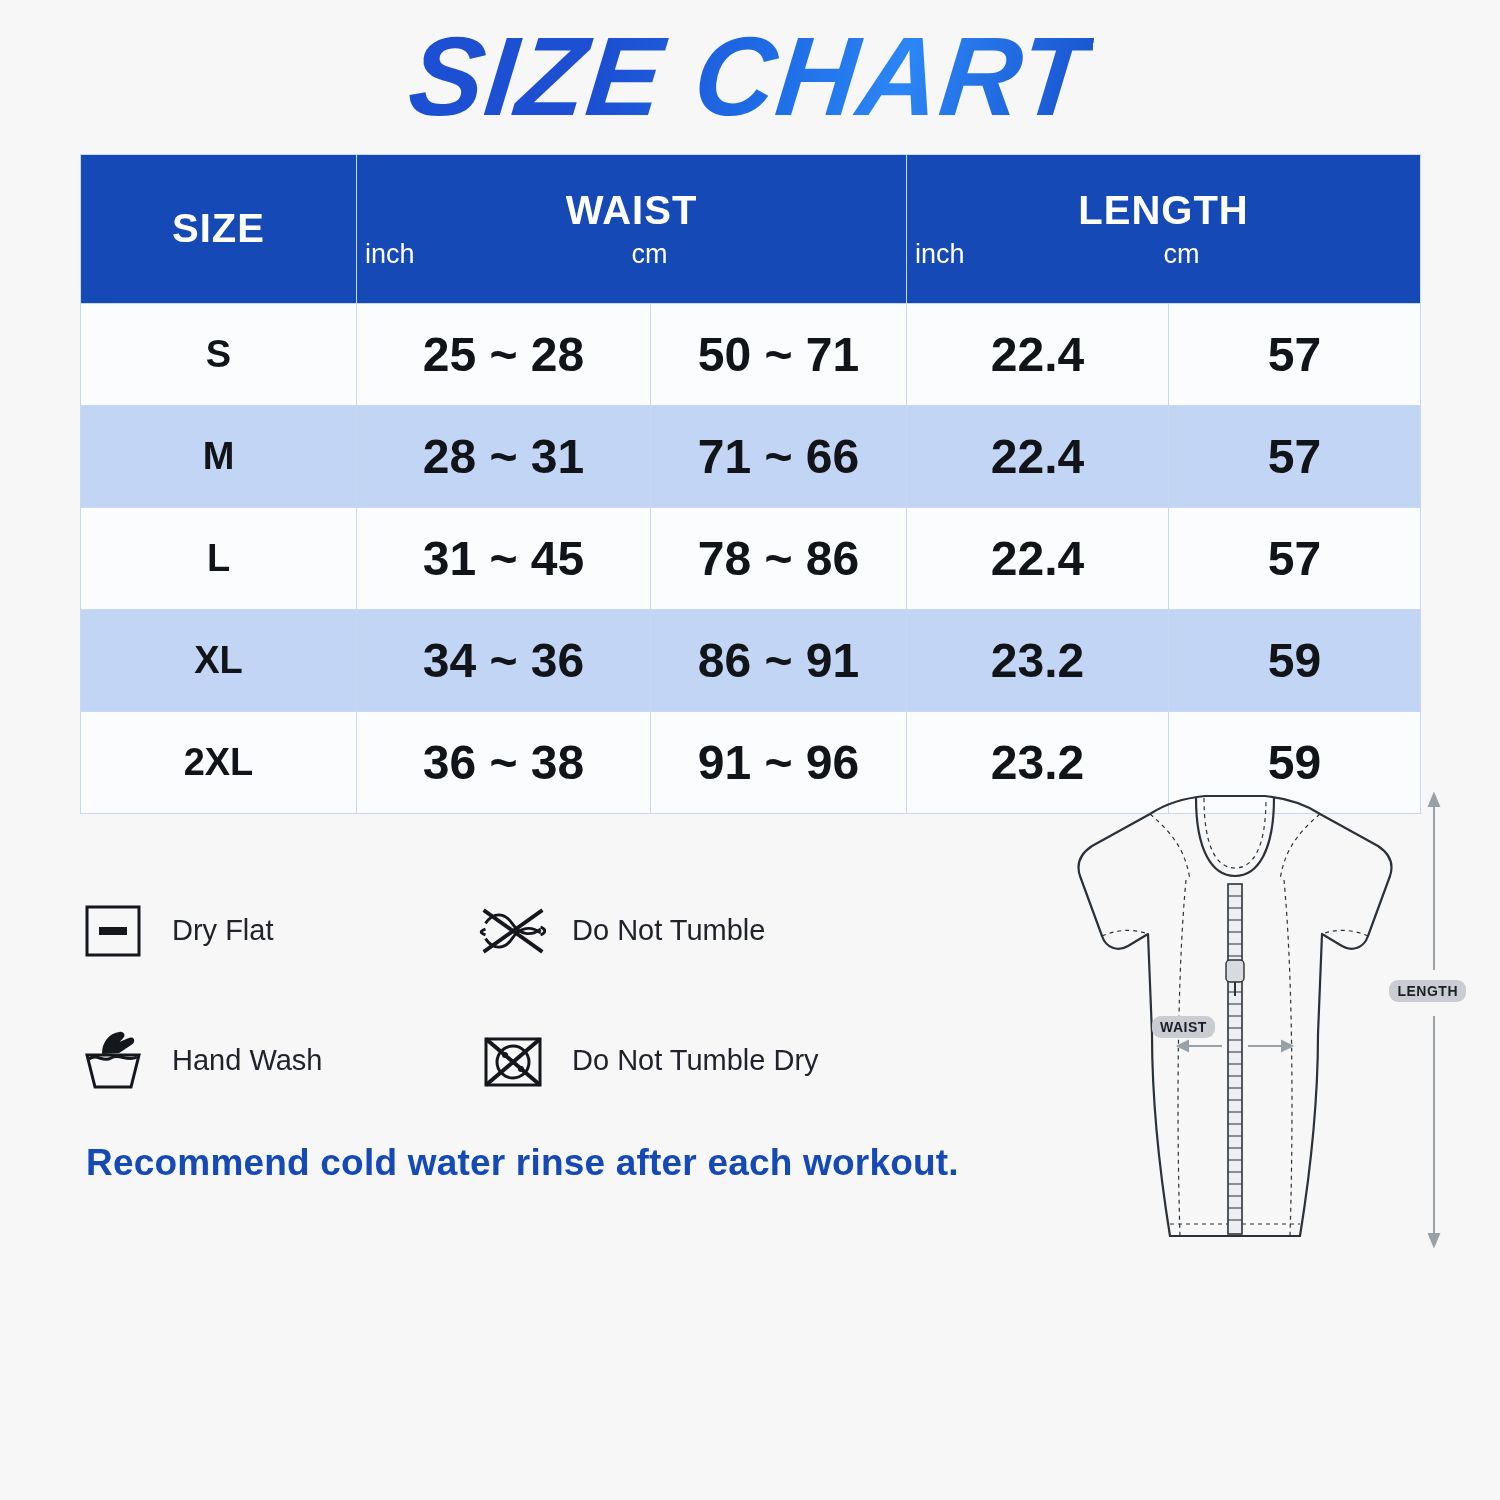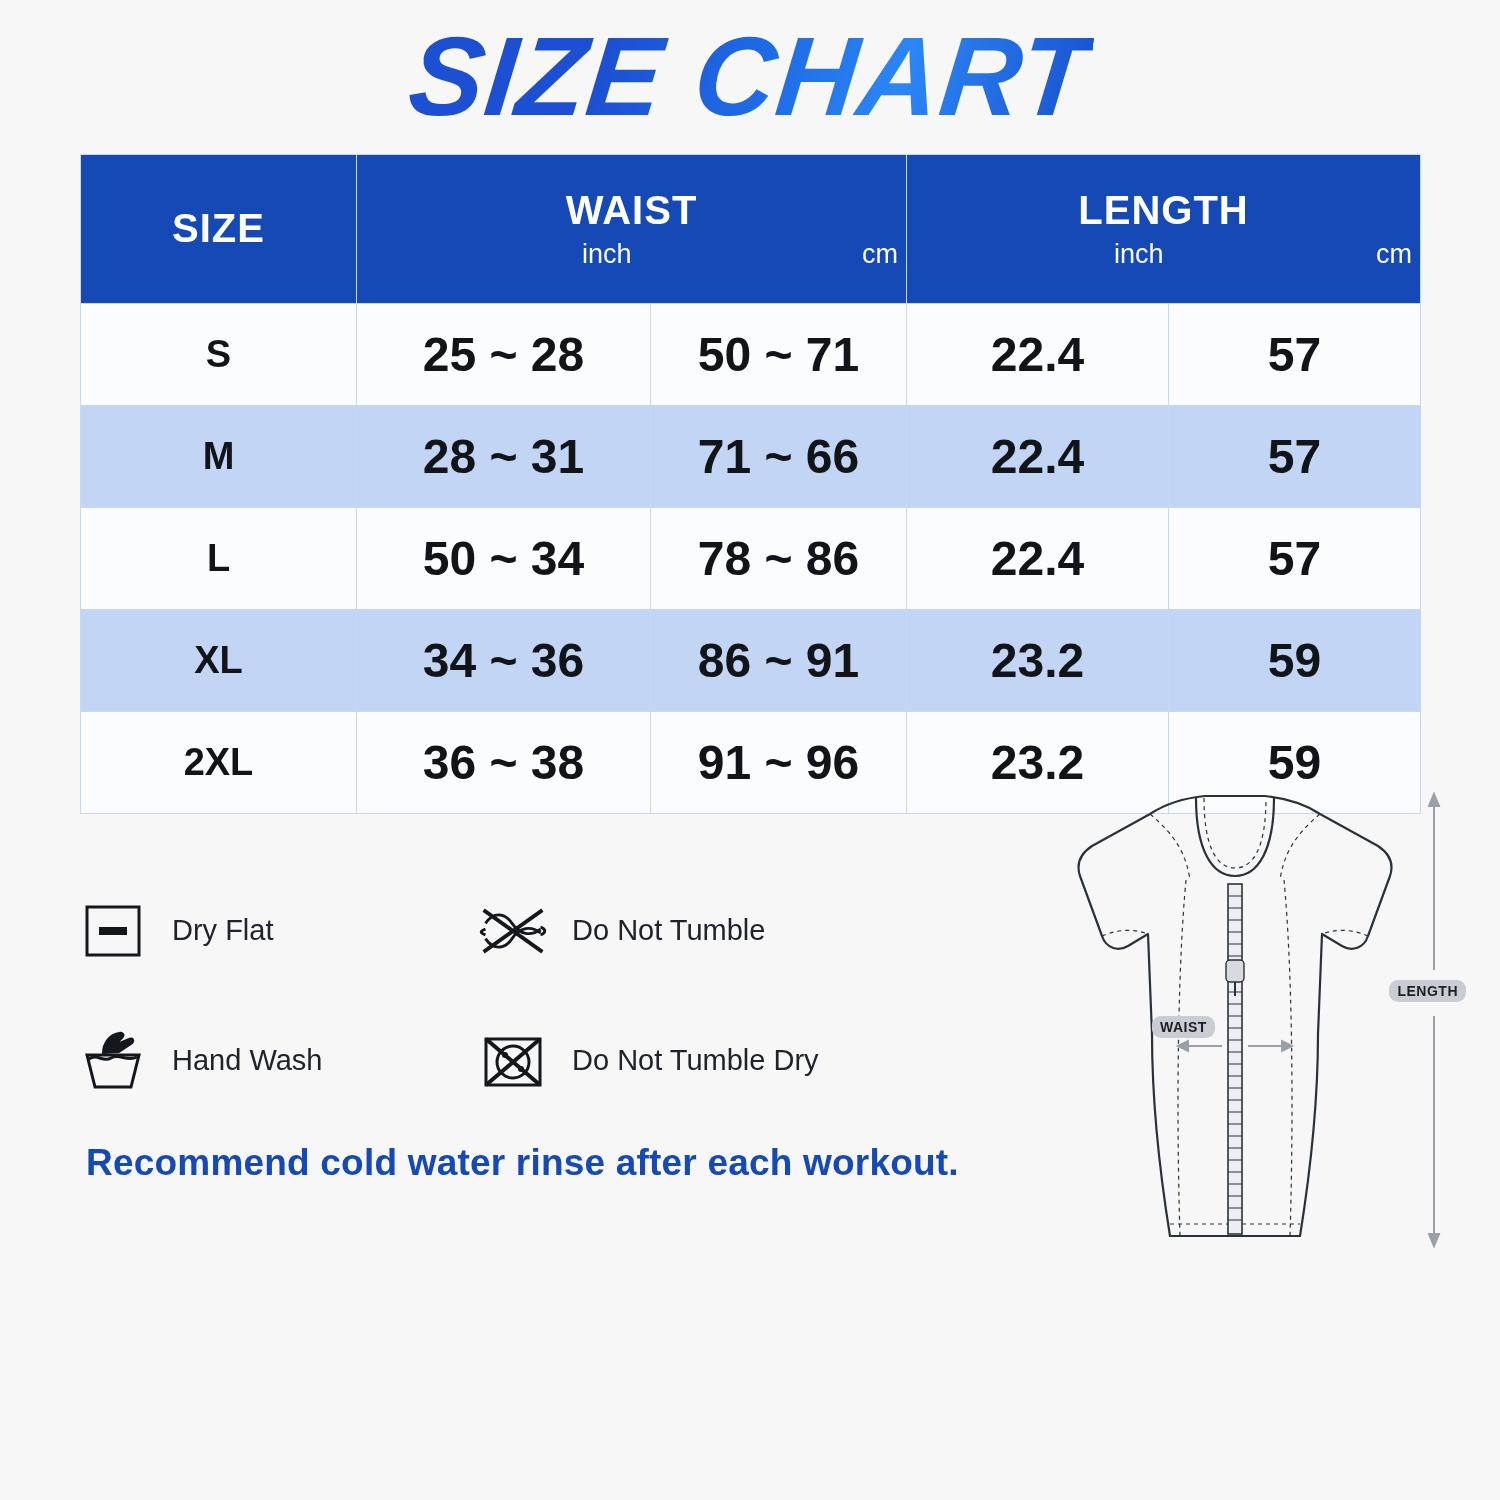--- a/index.html
+++ b/index.html
@@ -76,21 +76,21 @@
     font-weight: 700;
     letter-spacing: 1px;
     margin-bottom: 6px;
   }
   .th-units {
     display: flex;
     width: 100%;
   }
   .th-unit {
     flex: 1;
-    text-align: right;
+    text-align: left;
     font-size: 27px;
     font-weight: 400;
   }
   tbody td {
     height: 99px;
     text-align: center;
     font-size: 48px;
     font-weight: 700;
     color: #111418;
     background: #fbfcfe;
@@ -227,21 +227,21 @@
       </tr>
       <tr class="alt">
         <td class="size-cell">M</td>
         <td>28 ~ 31</td>
         <td>71 ~ 66</td>
         <td>22.4</td>
         <td>57</td>
       </tr>
       <tr>
         <td class="size-cell">L</td>
-        <td>50 ~ 34</td>
+        <td>31 ~ 45</td>
         <td>78 ~ 86</td>
         <td>22.4</td>
         <td>57</td>
       </tr>
       <tr class="alt">
         <td class="size-cell">XL</td>
         <td>34 ~ 36</td>
         <td>86 ~ 91</td>
         <td>23.2</td>
         <td>59</td>

